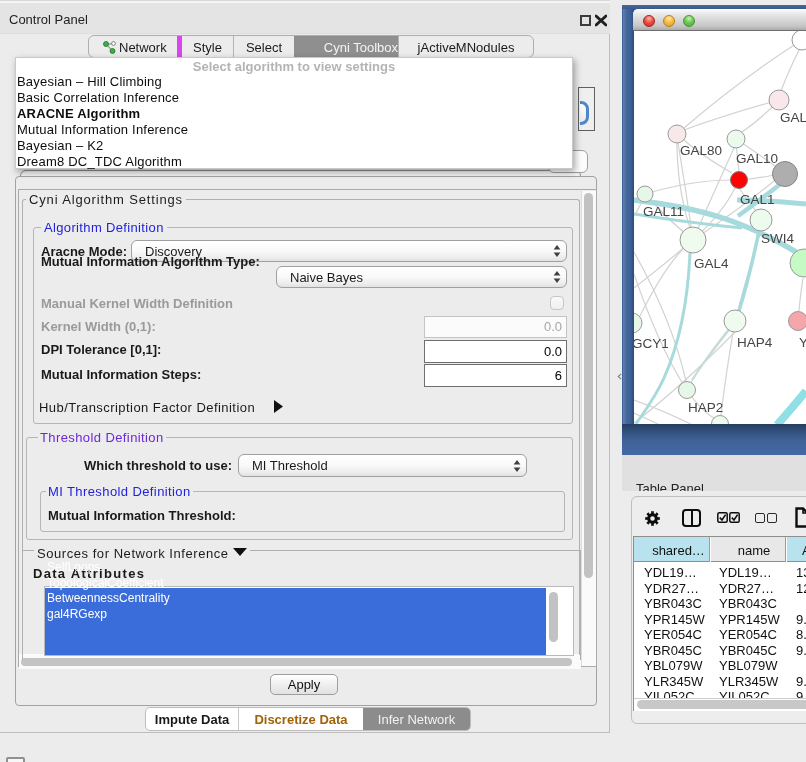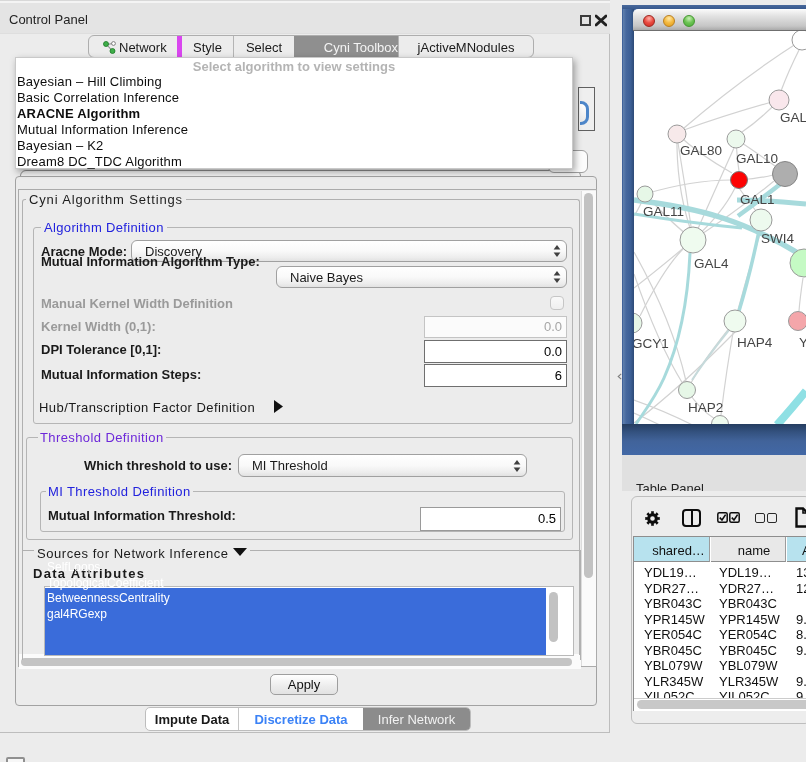--- a/index.html
+++ b/index.html
@@ -107,36 +107,35 @@
 <div class="abs combo" style="left:238px;top:454px;width:289px;height:23px;"></div>
 <div class="abs lbl" style="left:252px;top:458px;">MI Threshold</div>
 <svg class="abs" style="left:513px;top:460px;" width="8" height="12" viewBox="0 0 8 12">
       <path d="M4 0 L7.4 4.4 L0.6 4.4 Z" fill="#3f3f3f"></path>
       <path d="M4 12 L7.4 7.6 L0.6 7.6 Z" fill="#3f3f3f"></path>
     </svg>
 
 <div class="abs" style="left:40px;top:491px;width:525px;height:41px;border:1px solid #b5b5b5;border-radius:3px;"></div>
 <div class="abs lbl" style="left:46px;top:484px;background:#ececec;padding:0 2px;color:#2222dd;letter-spacing:0.4px;">MI Threshold Definition</div>
 <div class="abs blbl" style="left:48px;top:508px;">Mutual Information Threshold:</div>
-<div class="abs fld" style="left:420px;top:507px;width:141px;height:24px;line-height:22px;border-color:#9a9a9a;">0.5</div>
 
 <div class="abs" style="left:22px;top:550px;width:559px;height:110px;border:1px solid #b0b0b0;border-bottom:none;"></div>
 <div class="abs lbl" style="left:34px;top:546px;background:#ececec;padding:0 3px;color:#1c1c1c;letter-spacing:0.55px;">Sources for Network Inference <span style="display:inline-block;vertical-align:2px;width:0;height:0;border-left:7px solid transparent;border-right:7px solid transparent;border-top:8px solid #111;"></span></div>
 <div class="abs blbl" style="left:33px;top:566px;letter-spacing:1.3px;">Data Attributes</div>
 
 <div class="abs" style="left:44px;top:586px;width:530px;height:70px;background:#ffffff;border:1px solid #b9b9b9;"></div>
 <div class="abs" style="left:45px;top:588px;width:501px;height:67px;background:#3a6cda;"></div>
 <div class="abs" style="left:47px;top:560px;font-size:12px;line-height:15.6px;color:#ffffff;white-space:nowrap;">SelfLoops<br>TopologicalCoefficient<br>BetweennessCentrality<br>gal4RGexp</div>
 <div class="abs" style="left:549px;top:592px;width:9px;height:50px;background:#c2c2c2;border-radius:4.5px;"></div>
 
 <div class="abs" style="left:270px;top:674px;width:68px;height:21px;background:linear-gradient(#ffffff,#ececec 60%,#e2e2e2);border:1px solid #9e9e9e;border-radius:5px;text-align:center;font-size:13px;color:#111;line-height:19px;">Apply</div>
 
 <div id="bottabs" class="abs" style="left:145px;top:707px;height:24px;background:#ffffff;border:1px solid #bdbdbd;border-radius:5px;display:flex;overflow:hidden;">
   <div style="width:93px;padding-top:4px;text-align:center;font-size:13px;font-weight:bold;color:#1a1a1a;border-right:1px solid #c6c6c6;">Impute Data</div>
-  <div style="width:124px;padding-top:4px;text-align:center;font-size:13px;font-weight:bold;color:#3b82f6;">Discretize Data</div>
+  <div style="width:124px;padding-top:4px;text-align:center;font-size:13px;font-weight:bold;color:#a16207;">Discretize Data</div>
   <div style="width:107px;padding-top:4px;text-align:center;font-size:13px;color:#f2f2f2;background:#8c8c8c;">Infer Network</div>
 </div>
 
 <div class="abs" style="left:5.5px;top:757px;width:19px;height:10px;background:#f7f7f7;border:2px solid #909090;border-radius:2px;"></div>
 
 <div class="abs" style="left:15px;top:57px;width:558px;height:112px;background:#ffffff;border:1px solid #c9c9c9;box-shadow:2px 3px 7px rgba(0,0,0,0.35);"></div>
 <div class="abs" style="left:15px;top:59px;width:558px;text-align:center;font-size:13px;font-weight:bold;color:#b4b4b4;">Select algorithm to view settings</div>
 <div class="abs" style="left:17px;top:74px;font-size:13px;line-height:16px;color:#0d0d0d;white-space:nowrap;letter-spacing:0.2px;">Bayesian – Hill Climbing<br>Basic Correlation Inference<br><b>ARACNE Algorithm</b><br>Mutual Information Inference<br>Bayesian – K2<br>Dream8 DC_TDC Algorithm</div>
 
 <svg class="abs" style="left:616.5px;top:373px;" width="5" height="7" viewBox="0 0 5 7">

